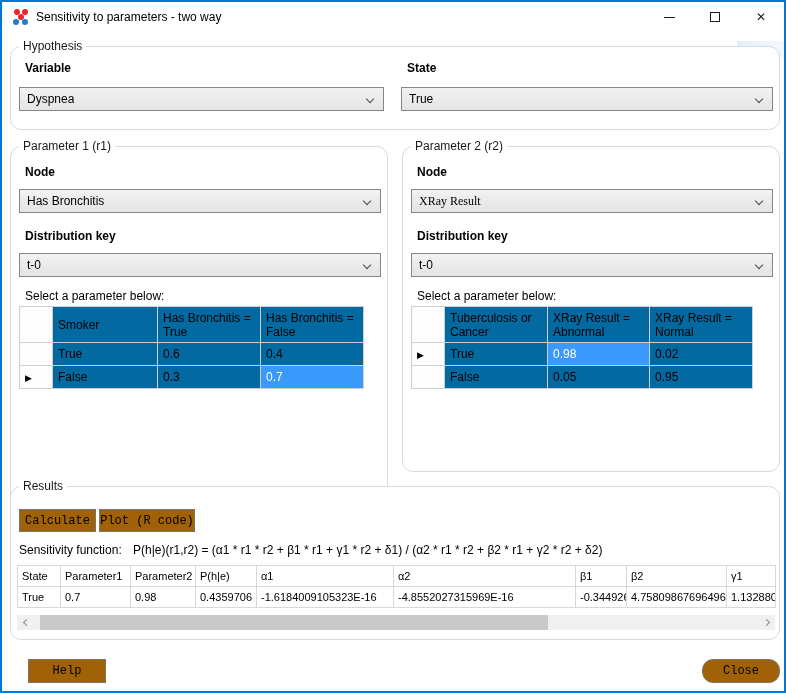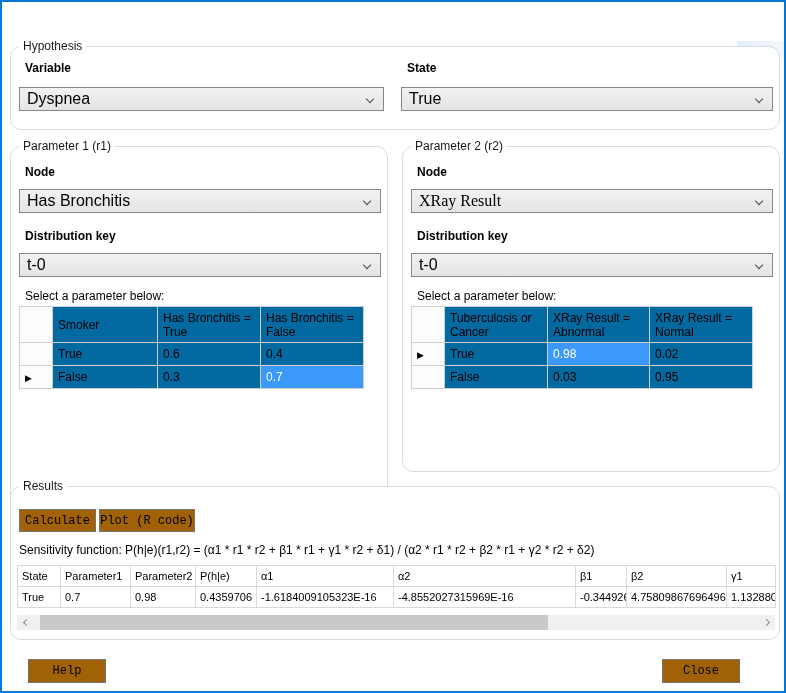--- a/index.html
+++ b/index.html
@@ -22,21 +22,21 @@
   
   .groupbox { position:absolute; border:1px solid #d5dde2; border-radius:11px; background:#fff; }
   .group-label { position:absolute; top:-8px; left:8px; background:#fff; padding:0 4px; font-size:12px; color:#1a1a1a; }
   
   .field-label { position:absolute; font-weight:bold; font-size:12px; color:#000; }
   .plain-label { position:absolute; font-size:12px; color:#000; }
   .combo {
     position:absolute; height:24px; background:linear-gradient(#f2f2f2,#e4e4e4);
     border:1px solid #868686; display:flex; align-items:center; padding:0 20px 0 7px; cursor:default;
   }
-  .combo-text { font-size:16px; color:#000; white-space:nowrap; overflow:hidden; }
+  .combo-text { font-size:12px; color:#000; white-space:nowrap; overflow:hidden; }
   .chev { position:absolute; right:10px; top:8px; width:6px; height:6px;
     border-right:1px solid #4a4a4a; border-bottom:1px solid #4a4a4a; transform:rotate(45deg); }
   
   .ptable { position:absolute; border-collapse:collapse; table-layout:fixed; background:#0369a1; border:1px solid #8f8f8f; }
   .ptable th, .ptable td { border:1px solid #cfcfcf; font-size:12px; font-weight:normal; text-align:left;
     padding:2px 5px; vertical-align:middle; overflow:hidden; }
   .ptable th { height:36px; }
   .ptable td { height:23px; }
   .ptable .rowhdr { background:#fdfdfd; }
   .ptable td.sel { background:#3b99fc; color:#fff; }
@@ -62,20 +62,41 @@
     background:linear-gradient(90deg, rgba(223,236,250,0.85), rgba(242,247,252,0.85));
     display:flex; align-items:center; overflow:hidden; }
   .artifact .dot { width:7px; height:7px; border-radius:50%; background:#e6e2da; margin-left:7px; }
   .artifact .txt { color:#eceff3; font-size:12px; font-weight:bold; margin-left:8px; }
 </style>
 </head>
 <body>
 
 <div class="window">
 
+  <div class="titlebar">
+    <svg class="app-icon" viewBox="0 0 18 18">
+      <circle cx="5" cy="4" r="3" fill="#e8262d"></circle>
+      <circle cx="13" cy="4" r="3" fill="#e8262d"></circle>
+      <circle cx="9" cy="9" r="3" fill="#e8262d"></circle>
+      <circle cx="4" cy="14" r="3" fill="#1b7fd4"></circle>
+      <circle cx="13" cy="14" r="3" fill="#1b7fd4"></circle>
+    </svg>
+    <span class="title-text">Sensitivity to parameters - two way</span>
+    <div class="win-controls">
+      <div class="win-btn">
+          <span class="glyph-min"></span>
+        </div>
+      <div class="win-btn">
+          <span class="glyph-max"></span>
+        </div>
+      <div class="win-btn">
+          <span class="glyph-close">✕</span>
+        </div>
+    </div>
+  </div>
 
   <div class="artifact">
     <span class="dot"></span>
     <span class="txt">Wi</span>
   </div>
 
   <div class="groupbox" style="left:8px; top:44px; width:770px; height:84px;">
     <span class="group-label">Hypothesis</span>
     <span class="field-label" style="left:14px; top:14px;">Variable</span>
     <div class="combo" style="left:8px; top:40px; width:365px;">
@@ -161,34 +182,34 @@
       </tr>
       <tr>
         <td class="rowhdr"><span class="row-arrow">▶</span></td>
         <td>True</td>
         <td class="sel">0.98</td>
         <td>0.02</td>
       </tr>
       <tr>
         <td class="rowhdr"></td>
         <td>False</td>
-        <td>0.03</td>
+        <td>0.05</td>
         <td>0.95</td>
       </tr>
     </tbody>
       </table>
   </div>
 
   <div class="groupbox" style="left:8px; top:484px; width:770px; height:154px;">
     <span class="group-label">Results</span>
     <div class="btn" style="left:8px; top:22px; width:77px; height:23px;">Calculate</div>
     <div class="btn" style="left:88px; top:22px; width:96px; height:23px;">Plot (R code)</div>
     <div class="formula-line" style="left:8px; top:56px;">
       <span>Sensitivity function:</span>
-      <span style="">P(h|e)(r1,r2) = (α1 * r1 * r2 + β1 * r1 + γ1 * r2 + δ1) / (α2 * r1 * r2 + β2 * r1 + γ2 * r2 + δ2)</span>
+      <span style="margin-left:8px;">P(h|e)(r1,r2) = (α1 * r1 * r2 + β1 * r1 + γ1 * r2 + δ1) / (α2 * r1 * r2 + β2 * r1 + γ2 * r2 + δ2)</span>
     </div>
     <table class="rtable" style="left:6px; top:78px; width:758px;">
       <colgroup>
         <col style="width:43px">
           <col style="width:70px">
           <col style="width:65px">
           <col style="width:61px">
         <col style="width:137px">
           <col style="width:182px">
           <col style="width:51px">
@@ -227,15 +248,15 @@
       <div class="scroll-track">
         <div class="scroll-thumb"></div>
       </div>
       <div class="scroll-arrow">
           <span class="arr right"></span>
         </div>
     </div>
   </div>
 
   <div class="btn" style="left:10px; top:657px; width:78px; height:24px;margin-left:16px;">Help</div>
-  <div class="btn" style="left:660px; top:657px; width:78px; height:24px;">Close</div>
+  <div class="btn" style="left:700px; top:657px; width:78px; height:24px;border-radius:11px;">Close</div>
 
 </div>
 
 </body></html>

